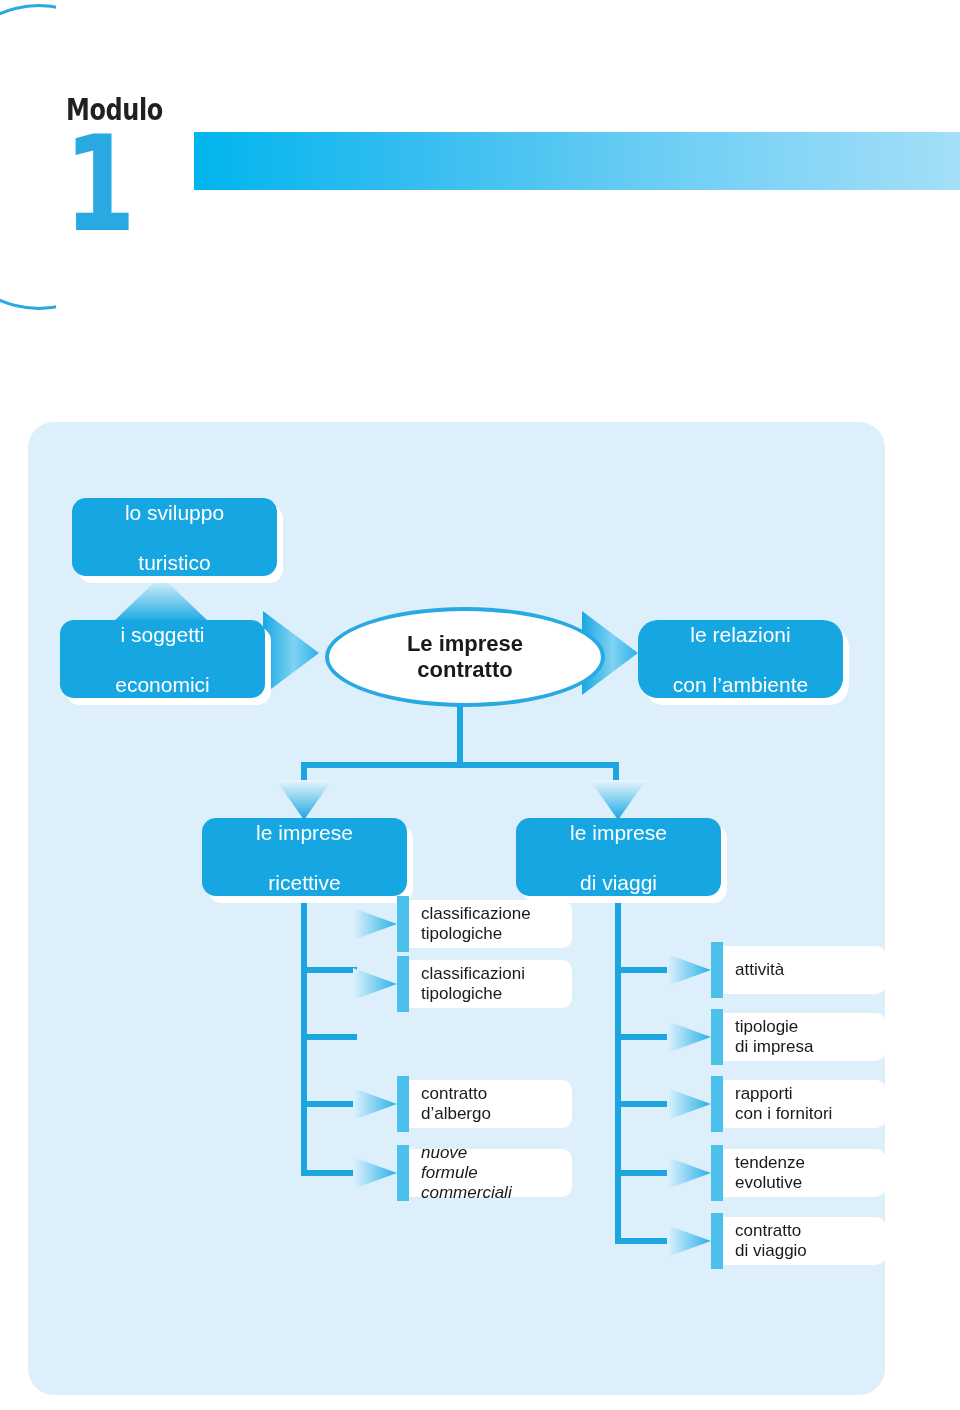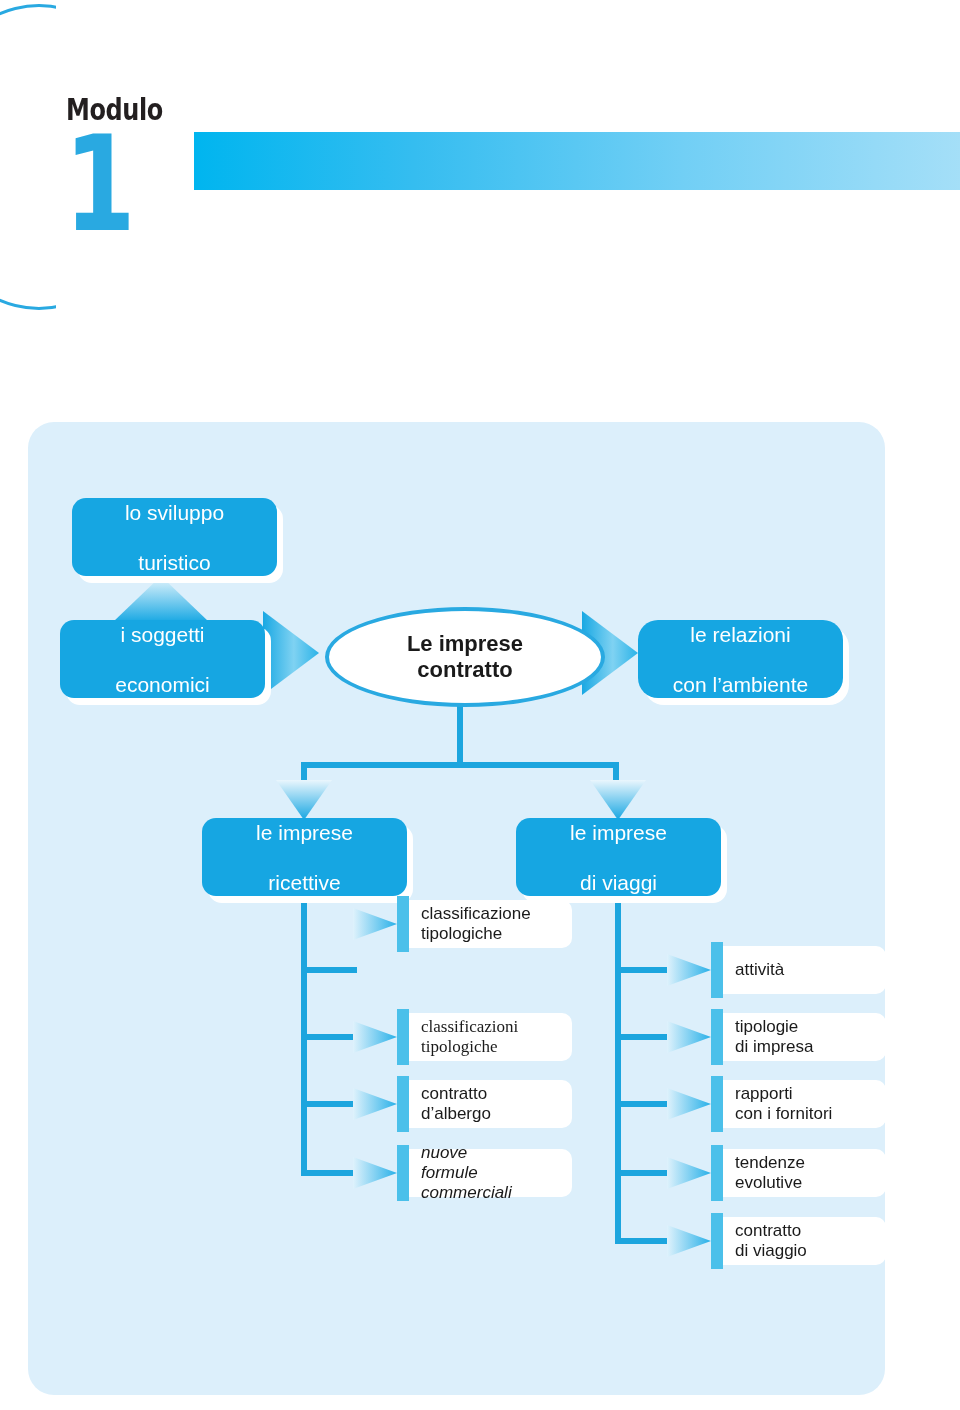--- a/index.html
+++ b/index.html
@@ -242,21 +242,21 @@
       <polygon points="0,6 44,22 0,38" fill="url(#sl1)"></polygon>
     </svg>
     <div class="sub-pill" style="width:175px;"></div>
     <div class="sub-bar"></div>
     <div class="sub-text">
       <span>classificazione</span><br>
       <span>tipologiche</span>
     </div>
   </div>
 
-  <div class="subitem" style="left:333px;top:1013px;width:175px;font-family:Liberation Serif, serif;">
+  <div class="subitem" style="left:333px;top:960px;width:175px;">
     <svg class="sub-arrow" viewBox="0 0 44 44">
       <defs>
           <linearGradient id="sl2" x1="0" y1="0" x2="1" y2="0">
             <stop offset="0%" stop-color="#DFF2FC"></stop>
             <stop offset="100%" stop-color="#27B0E8"></stop>
           </linearGradient>
         </defs>
       <polygon points="0,6 44,22 0,38" fill="url(#sl2)"></polygon>
     </svg>
     <div class="sub-pill" style="width:175px;"></div>

